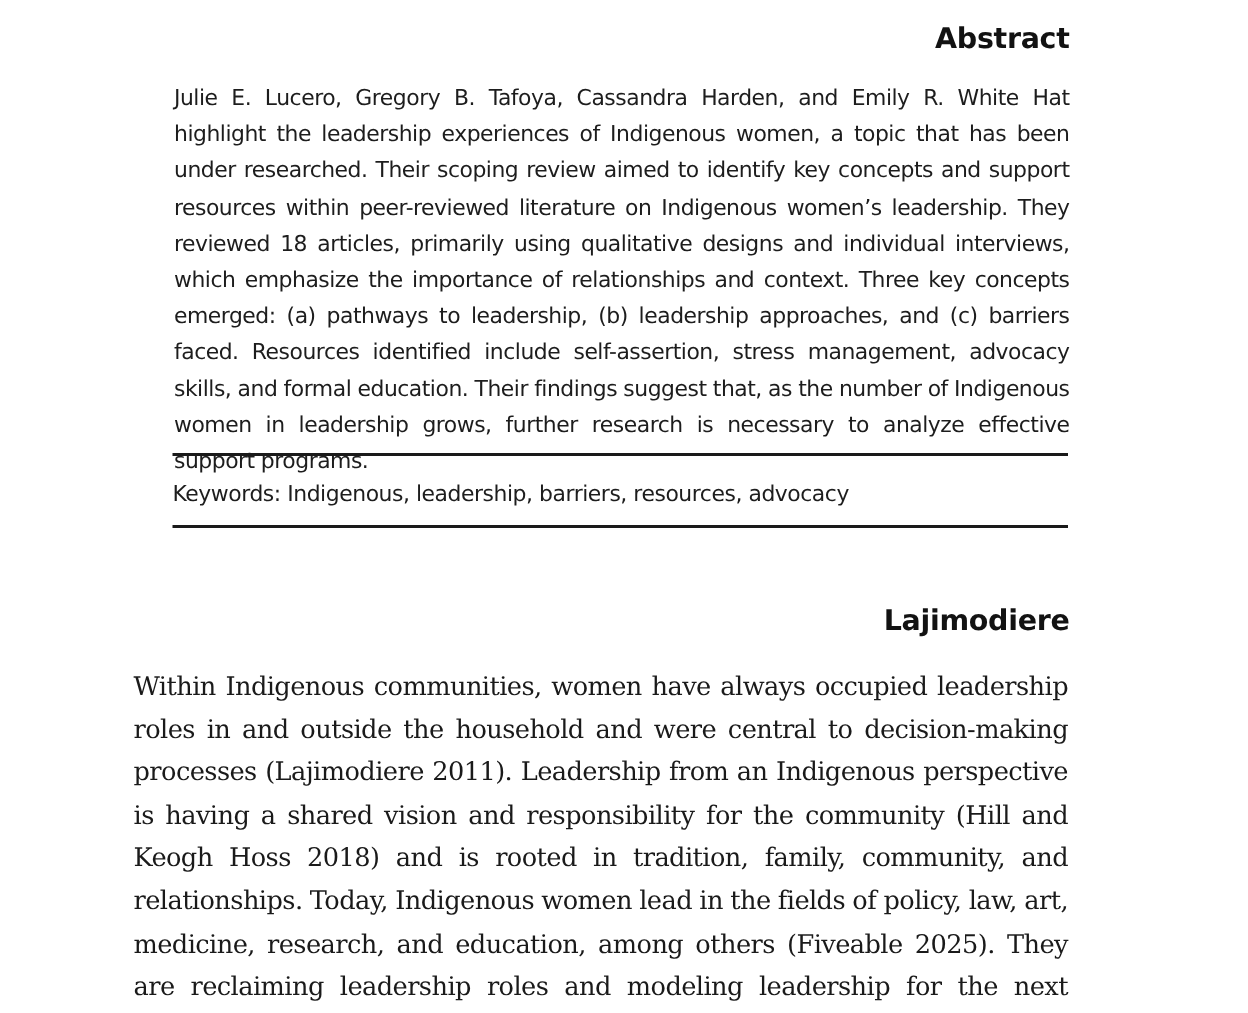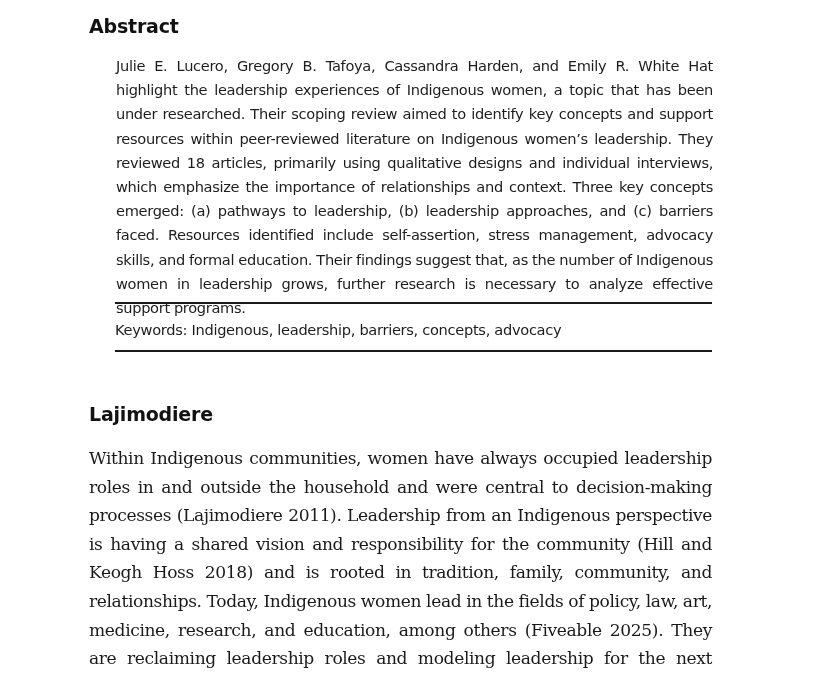--- a/index.html
+++ b/index.html
@@ -33,20 +33,21 @@
   }
 
   .section-heading {
     font-family: "DejaVu Sans", "Liberation Sans", sans-serif;
     font-weight: bold;
     font-size: 19px;
     line-height: 24px;
     letter-spacing: -0.2px;
     color: #121212;
     margin: 0;
+    text-align: right;
   }
 
   .abstract-body {
     font-family: "DejaVu Sans", "Liberation Sans", sans-serif;
     font-size: 14.6px;
     line-height: 24.2px;
     text-align: justify;
     color: #1d1d1d;
     margin: 16px;
     margin-left: 27px;
@@ -107,21 +108,21 @@
 
 <div class="page">
 
   <section class="abstract-section">
     <h2 class="section-heading">Abstract</h2>
     <p class="abstract-body">Julie E. Lucero, Gregory B. Tafoya, Cassandra Harden, and Emily R. White Hat highlight the leadership experiences of Indigenous women, a topic that has been under researched. Their scoping review aimed to identify key concepts and support resources within peer-reviewed literature on Indigenous women’s leadership. They reviewed 18 articles, primarily using qualitative designs and individual interviews, which emphasize the importance of relationships and context. Three key concepts emerged: (a) pathways to leadership, (b) leadership approaches, and (c) barriers faced. Resources identified include self-assertion, stress management, advocacy skills, and formal education. Their findings suggest that, as the number of Indigenous women in leadership grows, further research is necessary to analyze effective support programs.</p>
   </section>
 
   <section class="keywords-block">
     <div class="rule"></div>
-    <p class="keywords-line">Keywords: Indigenous, leadership, barriers, concepts, advocacy</p>
+    <p class="keywords-line">Keywords: Indigenous, leadership, barriers, resources, advocacy</p>
     <div class="rule"></div>
   </section>
 
   <section class="background-section">
     <h2 class="section-heading">Lajimodiere</h2>
     <p class="background-body">Within Indigenous communities, women have always occupied leadership roles in and outside the household and were central to decision-making processes (Lajimodiere 2011). Leadership from an Indigenous perspective is having a shared vision and responsibility for the community (Hill and Keogh Hoss 2018) and is rooted in tradition, family, community, and relationships. Today, Indigenous women lead in the fields of policy, law, art, medicine, research, and education, among others (Fiveable 2025). They are reclaiming leadership roles and modeling leadership for the next generations of Indigenous women leaders.</p>
   </section>
 
 </div>
 

